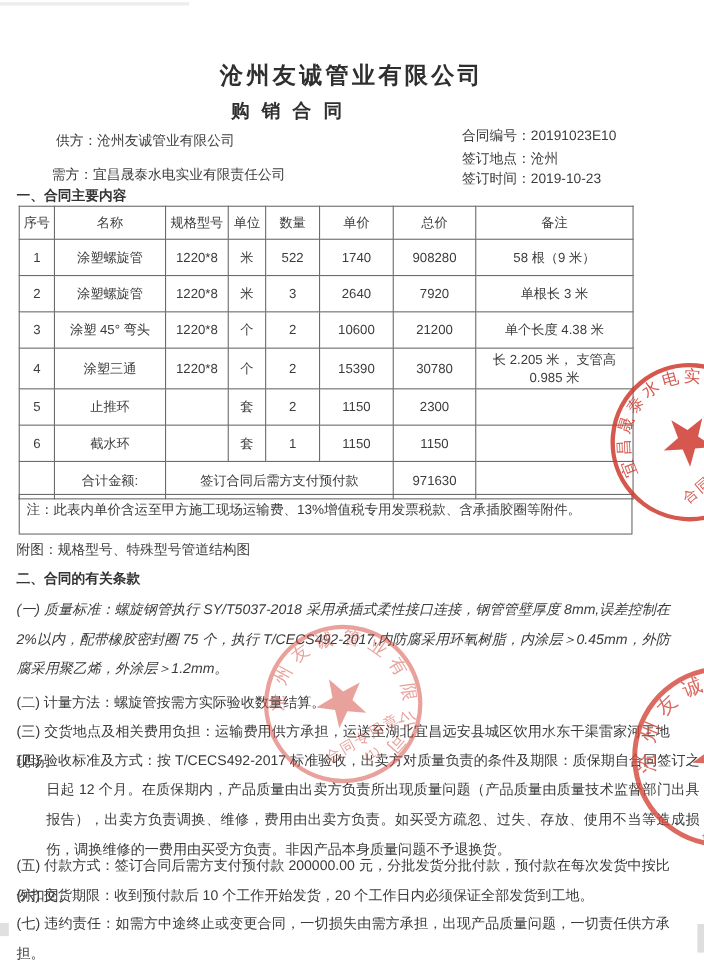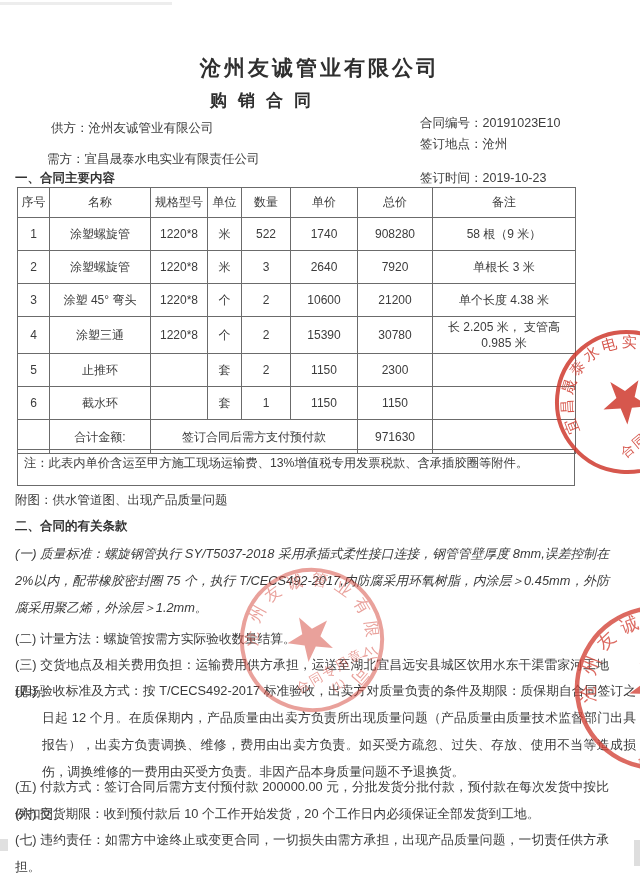--- a/index.html
+++ b/index.html
@@ -56,21 +56,21 @@
 <div class="abs artifact" style="left:0;top:839px;width:8px;height:12px;background:#e0e0e0;"></div>
 <div class="abs artifact" style="left:634px;top:840px;width:6px;height:26px;background:#dedede;"></div>
 
 <div class="abs doc-title">沧州友诚管业有限公司</div>
 <div class="abs doc-subtitle">购销合同</div>
 
 <div class="abs meta" style="left:12px;top:120px;margin-left:39px;">供方：沧州友诚管业有限公司</div>
 <div class="abs meta" style="left:420px;top:115px;">合同编号：20191023E10</div>
 <div class="abs meta" style="left:420px;top:136px;">签订地点：沧州</div>
 <div class="abs meta" style="left:15px;top:151px;margin-left:32px;">需方：宜昌晟泰水电实业有限责任公司</div>
-<div class="abs meta" style="left:420px;top:170px;text-align:right;">签订时间：2019-10-23</div>
+<div class="abs meta" style="left:420px;top:154px;text-align:right;">签订时间：2019-10-23</div>
 <div class="abs sec-heading" style="left:15px;top:170px;">一、合同主要内容</div>
 
 <table class="items">
   <colgroup>
     <col style="width:32px">
       <col style="width:101px">
       <col style="width:57px">
       <col style="width:34px">
     <col style="width:49px">
       <col style="width:67px">
@@ -157,21 +157,21 @@
       <td>合计金额:</td>
       <td colspan="4">签订合同后需方支付预付款</td>
       <td>971630</td>
       <td></td>
     </tr>
   </tbody>
 </table>
 
 <div class="abs note-box">注：此表内单价含运至甲方施工现场运输费、13%增值税专用发票税款、含承插胶圈等附件。</div>
 
-<div class="abs attach-line">附图：供水管道图、出现产品质量问题</div>
+<div class="abs attach-line">附图：规格型号、特殊型号管道结构图</div>
 <div class="abs sec-heading" style="left:15px;top:518px;text-align:right;">二、合同的有关条款</div>
 
 <div id="clauses" class="abs" style="left:15px;top:0;width:594px;">
     <div class="clause" style="top: 540px; left: 0px; font-style: italic;">(一) 质量标准：螺旋钢管执行 SY/T5037-2018 采用承插式柔性接口连接，钢管管壁厚度 8mm,误差控制在 2%以内，配带橡胶密封圈 75 个，执行 T/CECS492-2017,内防腐采用环氧树脂，内涂层＞0.45mm，外防腐采用聚乙烯，外涂层＞1.2mm。</div>
     <div class="clause" style="top: 625px; left: 0px;">(二) 计量方法：螺旋管按需方实际验收数量结算。</div>
     <div class="clause" style="top: 651px; left: 0px;">(三) 交货地点及相关费用负担：运输费用供方承担，运送至湖北宜昌远安县城区饮用水东干渠雷家河工地现场。</div>
     <div class="clause hang" style="top: 677px; left: 0px;">(四) 验收标准及方式：按 T/CECS492-2017 标准验收，出卖方对质量负责的条件及期限：质保期自合同签订之日起 12 个月。在质保期内，产品质量由出卖方负责所出现质量问题（产品质量由质量技术监督部门出具报告），出卖方负责调换、维修，费用由出卖方负责。如买受方疏忽、过失、存放、使用不当等造成损伤，调换维修的一费用由买受方负责。非因产品本身质量问题不予退换货。</div>
     <div class="clause" style="top: 773px; left: 0px;">(五) 付款方式：签订合同后需方支付预付款 200000.00 元，分批发货分批付款，预付款在每次发货中按比例扣回。</div>
     <div class="clause" style="top: 800px; left: 0px;">(六) 交货期限：收到预付款后 10 个工作开始发货，20 个工作日内必须保证全部发货到工地。</div>
     <div class="clause" style="top: 826px; left: 0px;">(七) 违约责任：如需方中途终止或变更合同，一切损失由需方承担，出现产品质量问题，一切责任供方承担。</div>

